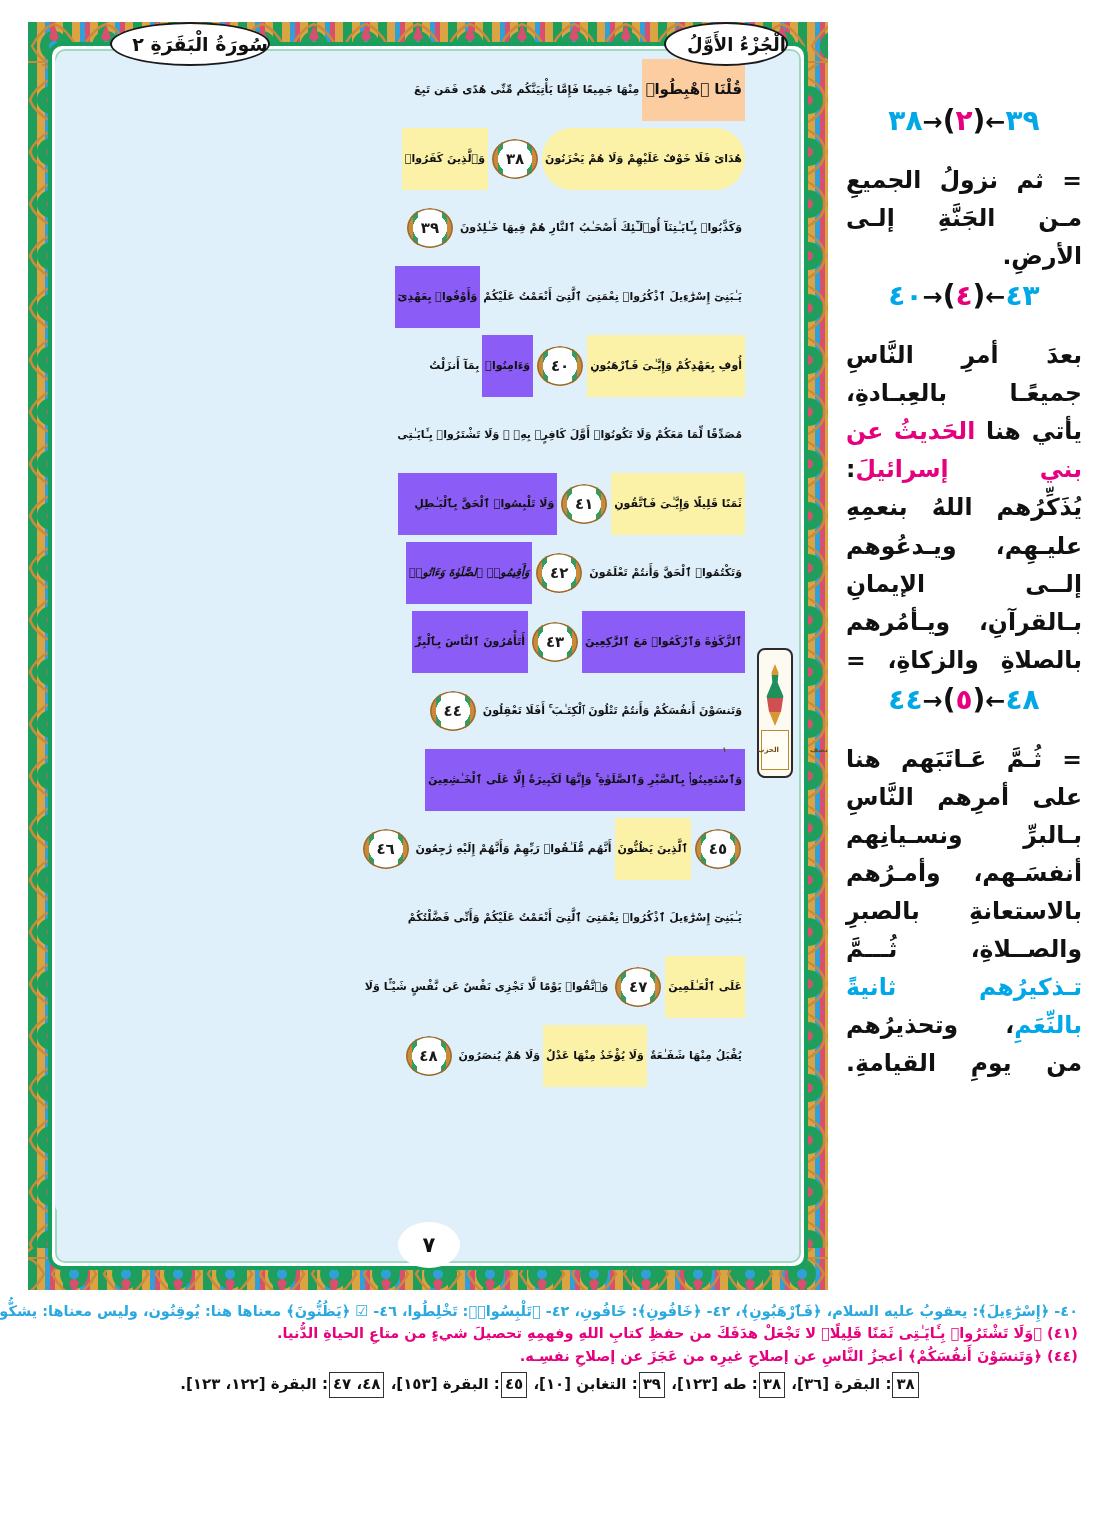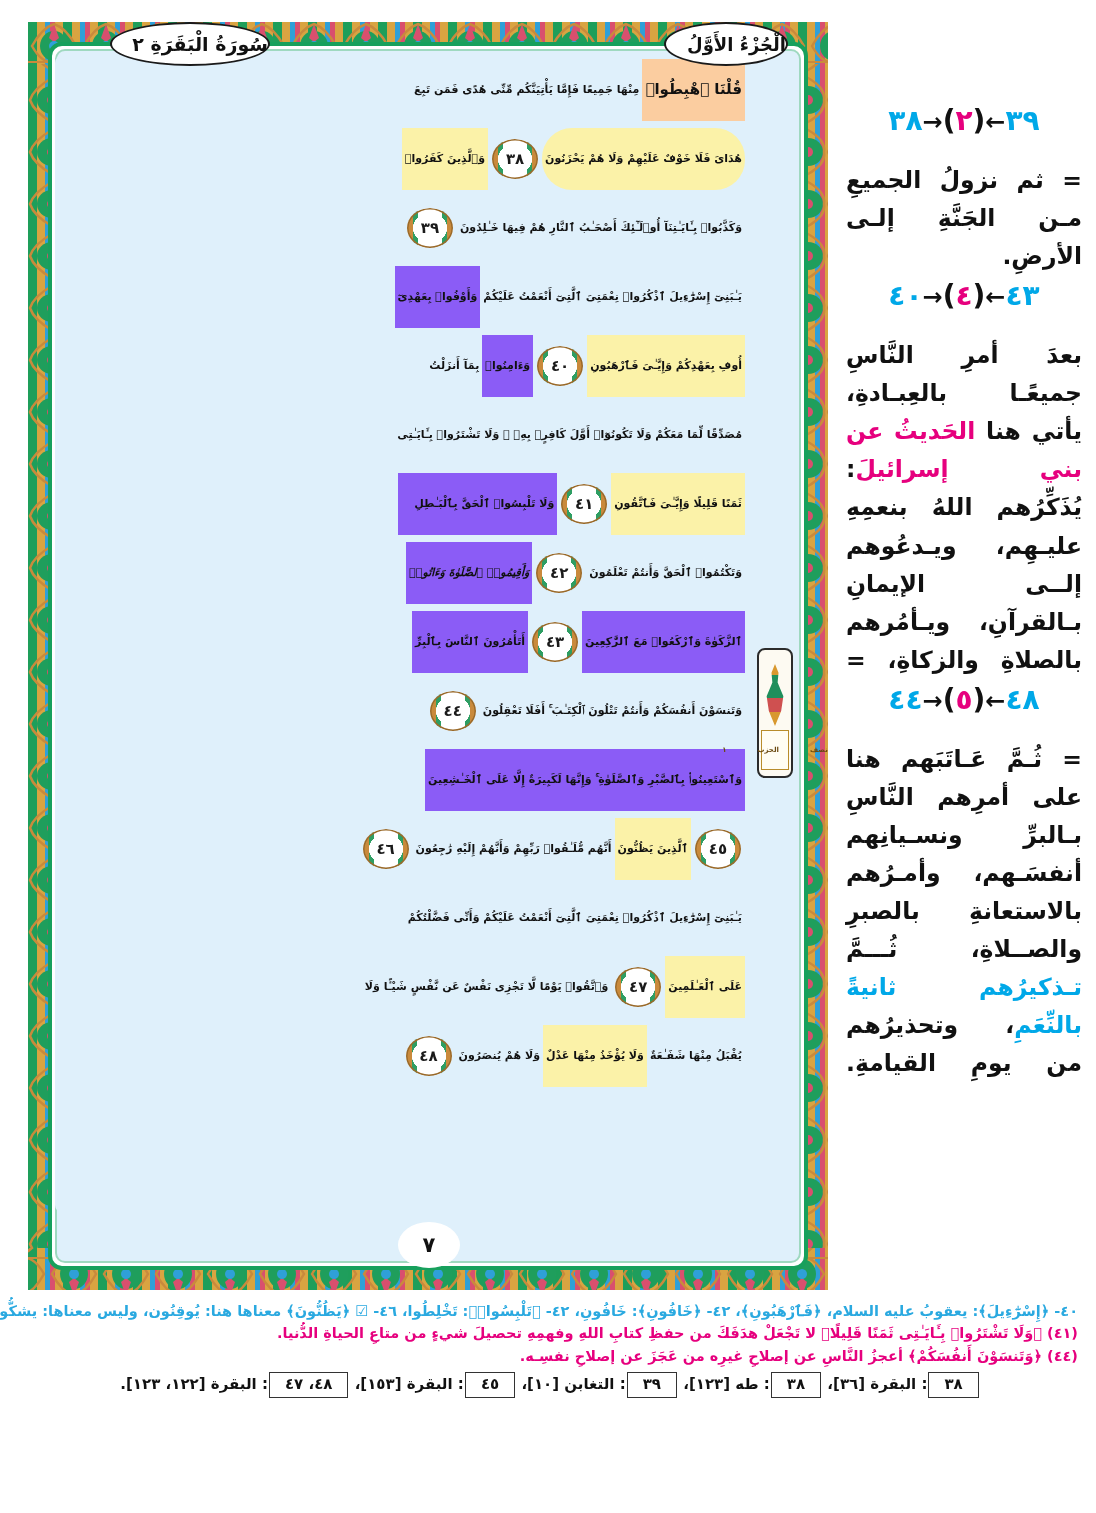--- a/index.html
+++ b/index.html
@@ -217,21 +217,21 @@
     line-height: 1.55;
     direction: rtl;
     white-space: nowrap;
   }
   .fn-cyan { color: #2aa9e0; text-align: justify; text-align-last: justify; }
   .fn-pink { color: #e6007e; text-align: right; }
   .fn-refs { color: #111; text-align: center; font-size: 15px; margin-top: 5px; }
   .refbox {
     display: inline-block;
     border: 1.5px solid #333;
-    padding: 0 15px;
+    padding: 0 3px;
     margin: 0 1px;
   }
 </style>
 </head>
 <body>
 
 <div class="page">
 
   <div class="frame">
     <div class="frame-band"></div>

